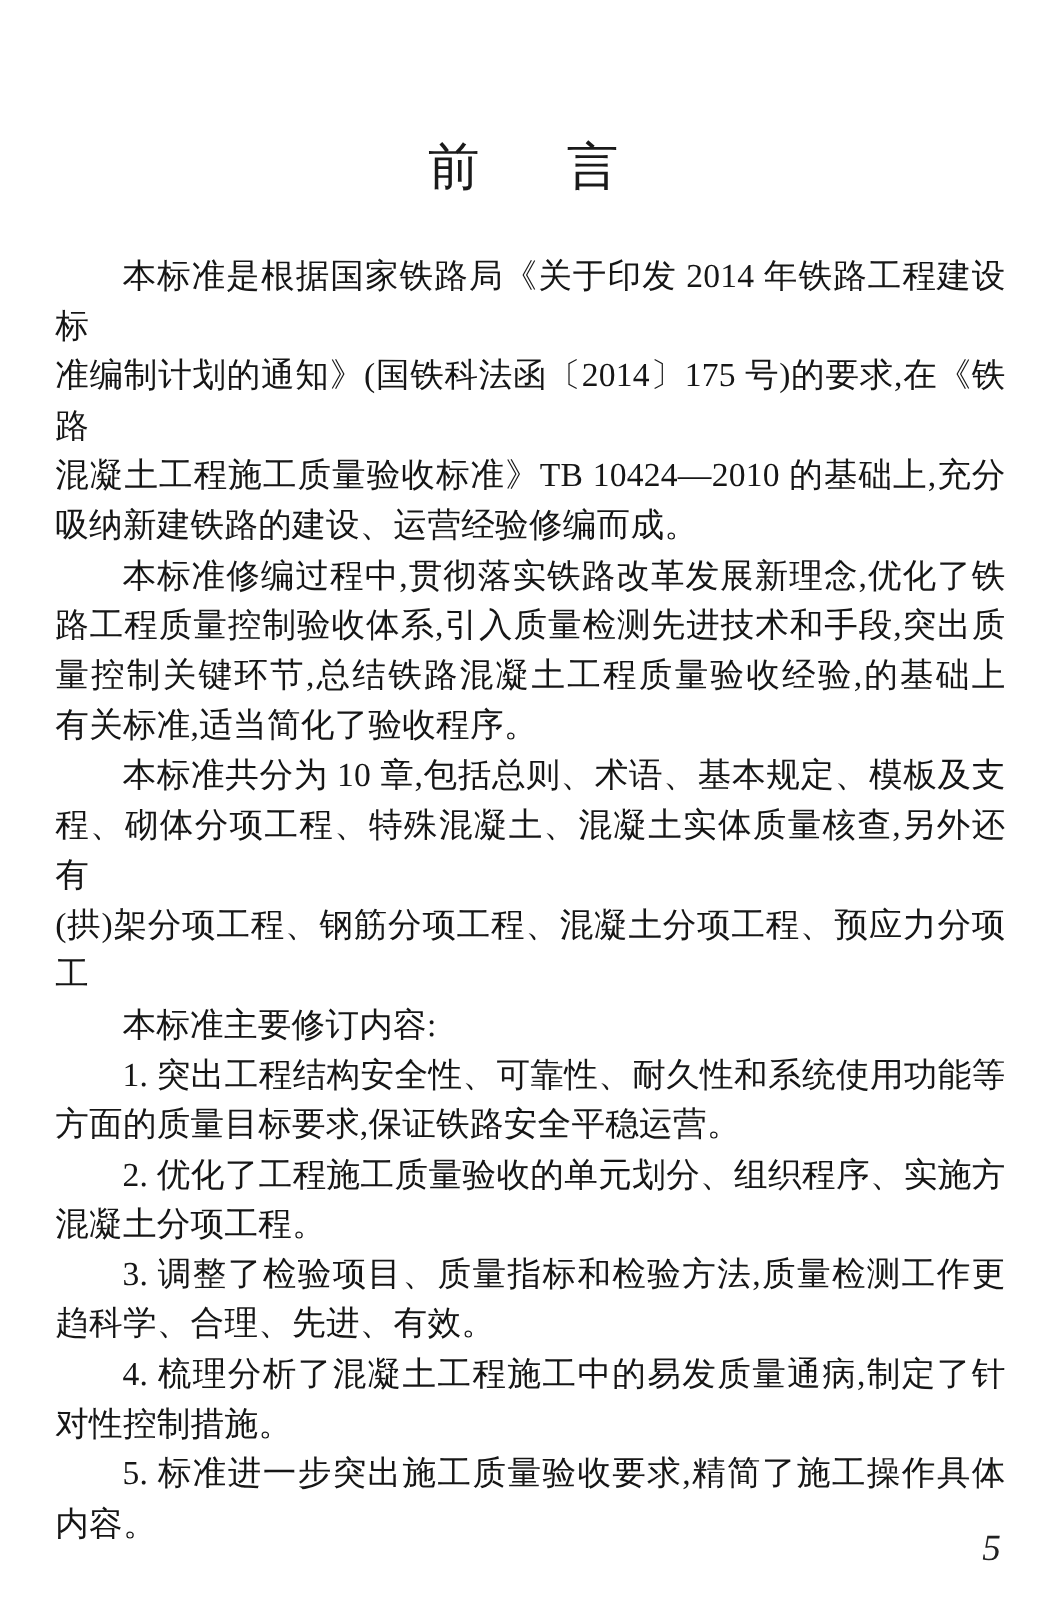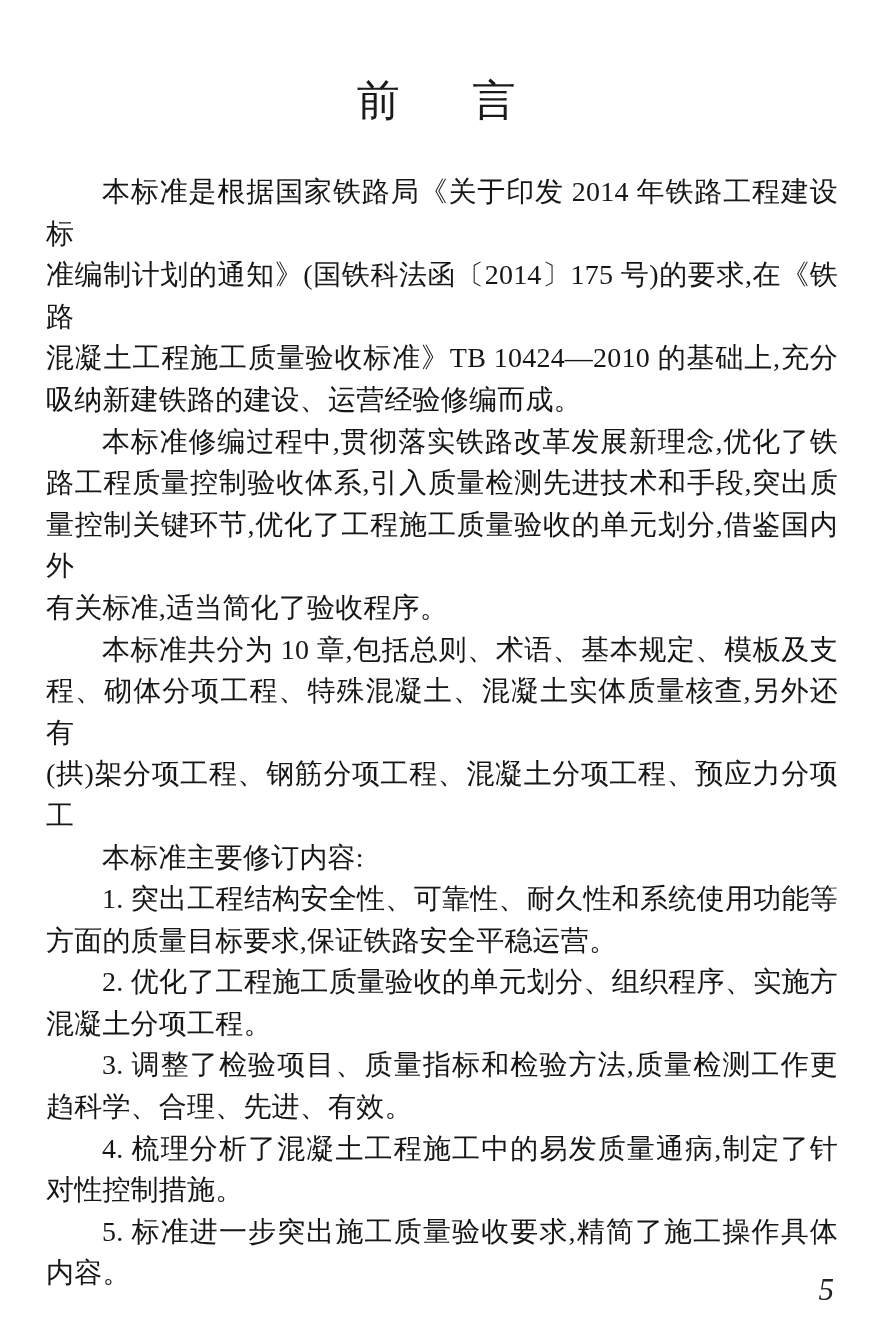--- a/index.html
+++ b/index.html
@@ -10,21 +10,21 @@
   .page {
     position: relative;
     width: 874px;
     height: 1343px;
     background: #ffffff;
     overflow: hidden;
     font-family: "Liberation Serif", "DejaVu Serif", serif;
     color: #161616;
   }
   .title {
-    margin-top: 79px;
+    margin-top: 118px;
     text-align: center;
     font-size: 43px;
     line-height: 1;
     font-weight: 500;
     letter-spacing: 2px;
     word-spacing: 58px; 
     color: #1a1a1a;
   }
   .body-text {
     margin: 49px 36px 0 46px; 
@@ -61,21 +61,21 @@
 
   <div class="title">前 言</div>
 
   <div class="body-text">
     <div class="ln ind fill">本标准是根据国家铁路局《关于印发 2014 年铁路工程建设标</div>
     <div class="ln fill">准编制计划的通知》(国铁科法函〔2014〕175 号)的要求,在《铁路</div>
     <div class="ln fill">混凝土工程施工质量验收标准》TB 10424—2010 的基础上,充分</div>
     <div class="ln">吸纳新建铁路的建设、运营经验修编而成。</div>
     <div class="ln ind fill">本标准修编过程中,贯彻落实铁路改革发展新理念,优化了铁</div>
     <div class="ln fill">路工程质量控制验收体系,引入质量检测先进技术和手段,突出质</div>
-    <div class="ln fill">量控制关键环节,优化了工程施工质量验收的单元划分,借鉴国内外</div>
+    <div class="ln fill">量控制关键环节,总结铁路混凝土工程质量验收经验,的基础上</div>
     <div class="ln">有关标准,适当简化了验收程序。</div>
     <div class="ln ind fill">本标准共分为 10 章,包括总则、术语、基本规定、模板及支</div>
     <div class="ln fill">程、砌体分项工程、特殊混凝土、混凝土实体质量核查,另外还有</div>
     <div class="ln fill">(拱)架分项工程、钢筋分项工程、混凝土分项工程、预应力分项工</div>
     <div class="ln ind">本标准主要修订内容:</div>
     <div class="ln ind fill">1. 突出工程结构安全性、可靠性、耐久性和系统使用功能等</div>
     <div class="ln">方面的质量目标要求,保证铁路安全平稳运营。</div>
     <div class="ln ind fill">2. 优化了工程施工质量验收的单元划分、组织程序、实施方</div>
     <div class="ln">混凝土分项工程。</div>
     <div class="ln ind fill">3. 调整了检验项目、质量指标和检验方法,质量检测工作更</div>

